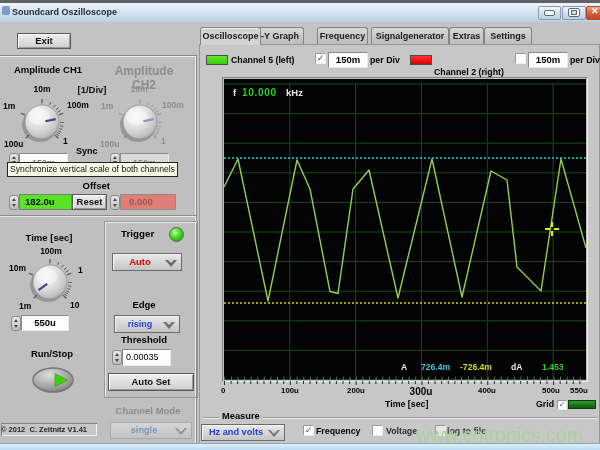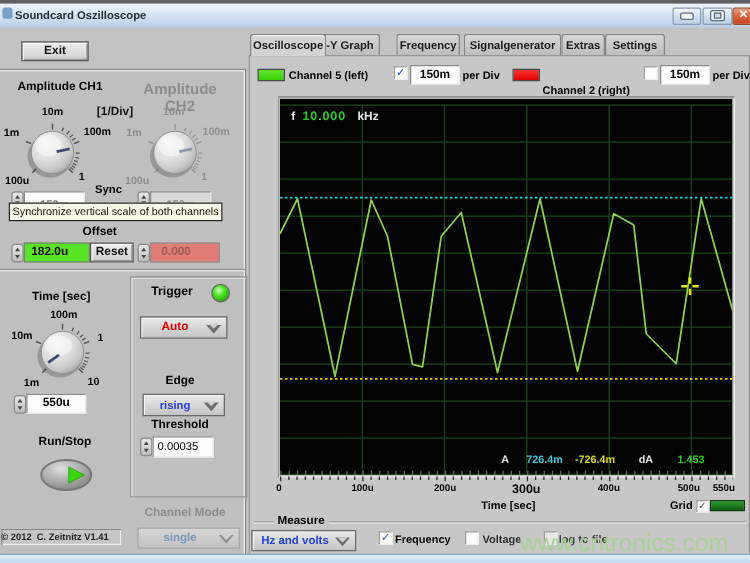--- a/index.html
+++ b/index.html
@@ -132,21 +132,21 @@
 <div class="ab b" style="left:76px;top:146px;font-size:9px;">Sync</div>
 
 <div class="field" style="left:19px;top:153px;width:47px;height:12px;font-size:9px;font-weight:bold;color:#777;text-align:center;line-height:19px;overflow:hidden;">150m</div>
 <div class="spin" style="left:9px;top:153px;height:12px;"></div>
 <div class="field" style="left:120px;top:153px;width:47px;height:12px;background:#d9d9d9;font-size:9px;font-weight:bold;color:#888;text-align:center;line-height:19px;overflow:hidden;">150m</div>
 <div class="spin" style="left:110px;top:153px;height:12px;"></div>
 
 <div class="ab" style="left:7px;top:162px;width:169px;height:13px;background:#f8f8e6;border:1px solid #222;
   font-size:8.6px;color:#111;line-height:13px;text-align:center;">Synchronize vertical scale of both channels</div>
 
-<div class="ab b" style="left:66px;top:180px;width:44px;text-align:left;font-size:9.5px;">Offset</div>
+<div class="ab b" style="left:66px;top:180px;width:44px;text-align:right;font-size:9.5px;">Offset</div>
 <div class="spin" style="left:9px;top:195px;height:13px;"></div>
 <div class="ab" style="left:19px;top:194px;width:46px;height:14px;background:#58e424;border:1px solid #7e7e7e;
   font-size:9.5px;font-weight:bold;color:#0a0a0a;line-height:14px;padding-left:5px;">182.0u</div>
 <div class="btn" style="left:72px;top:194px;width:33px;height:14px;font-size:9.5px;line-height:14px;">Reset</div>
 <div class="spin" style="left:110px;top:195px;height:13px;"></div>
 <div class="ab" style="left:120px;top:194px;width:46px;height:14px;background:#e27c77;border:1px solid #8e8e8e;
   font-size:9.5px;font-weight:bold;color:#9c5a55;line-height:14px;padding-left:8px;">0.000</div>
 
 <div class="ab" style="left:0;top:215px;width:196px;height:1px;background:#8d8d8d;"></div>
 <div class="ab" style="left:0;top:216px;width:196px;height:1px;background:#e9e9e9;"></div>
@@ -226,20 +226,21 @@
       <span class="dtri"></span>
     </div>
 <div class="ab b" style="left:122px;top:299px;width:44px;text-align:center;font-size:9.5px;">Edge</div>
 <div class="drop" style="left:114px;top:315px;width:64px;height:16px;">
   <span class="lbl" style="font-size:9px;color:#2440dd;line-height:16px;">rising</span>
       <span class="dtri"></span>
     </div>
 <div class="ab b" style="left:114px;top:334px;width:60px;text-align:center;font-size:9.5px;">Threshold</div>
 <div class="spin" style="left:112px;top:350px;height:13px;"></div>
 <div class="field" style="left:122px;top:349px;width:44px;height:15px;font-size:9px;line-height:15px;padding-left:3px;">0.00035</div>
+<div class="btn" style="left:108px;top:373px;width:84px;height:16px;font-size:9.5px;line-height:16px;">Auto Set</div>
 
 <div class="ab b" style="left:108px;top:405px;width:80px;text-align:center;font-size:9.5px;color:#8d8d8d;">Channel Mode</div>
 <div class="drop" style="left:110px;top:422px;width:80px;height:15px;border-color:#a8a8a8;background:linear-gradient(#d6d6d6,#c2c2c2);box-shadow:none;">
   <span class="lbl" style="font-size:9.2px;color:#7b96bb;line-height:15px;">single</span>
   <span class="dtri" style="border-top-color:#909090;"></span>
     </div>
 
 <div class="ab" style="left:199px;top:44px;width:399px;height:399px;background:#c7c7c7;
   border-left:1px solid #979797;border-right:1px solid #979797;border-top:1px solid #979797;"></div>
 <div class="tab" style="left:250px;width:52px;">X-Y Graph</div>

